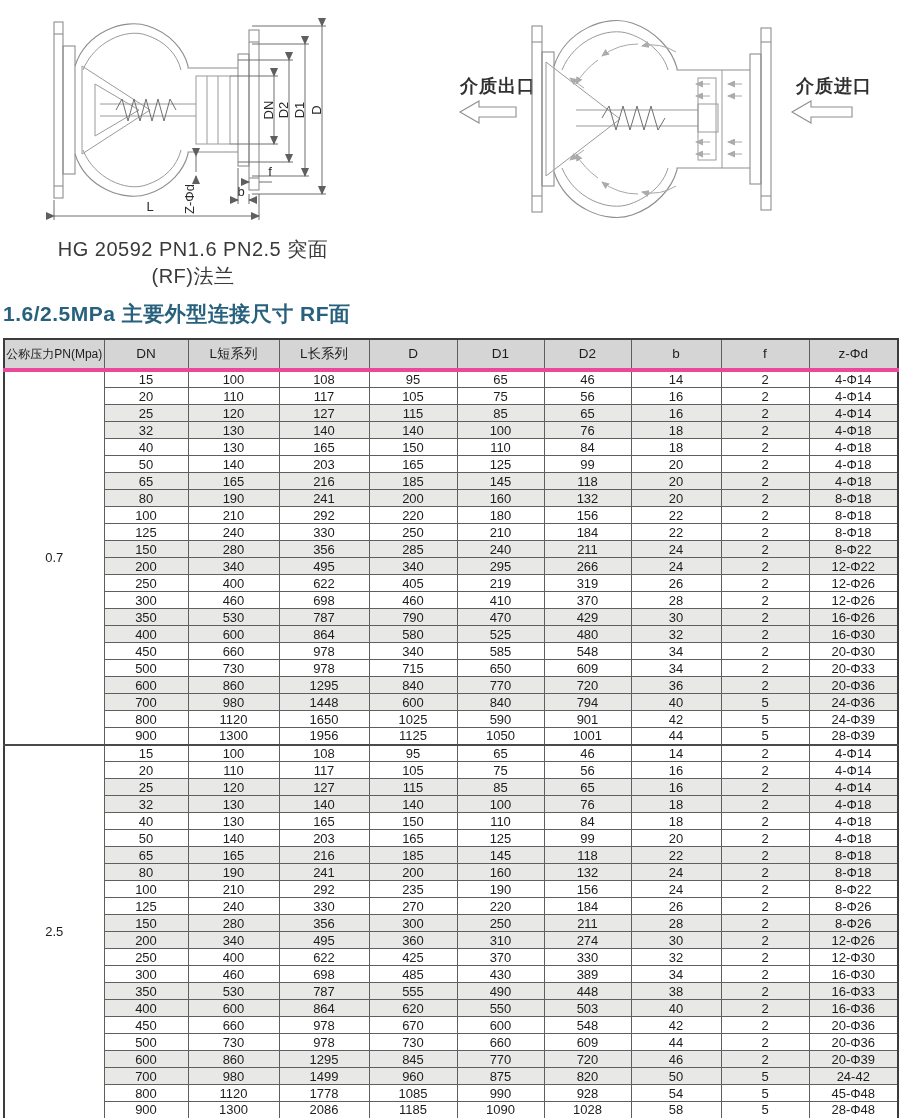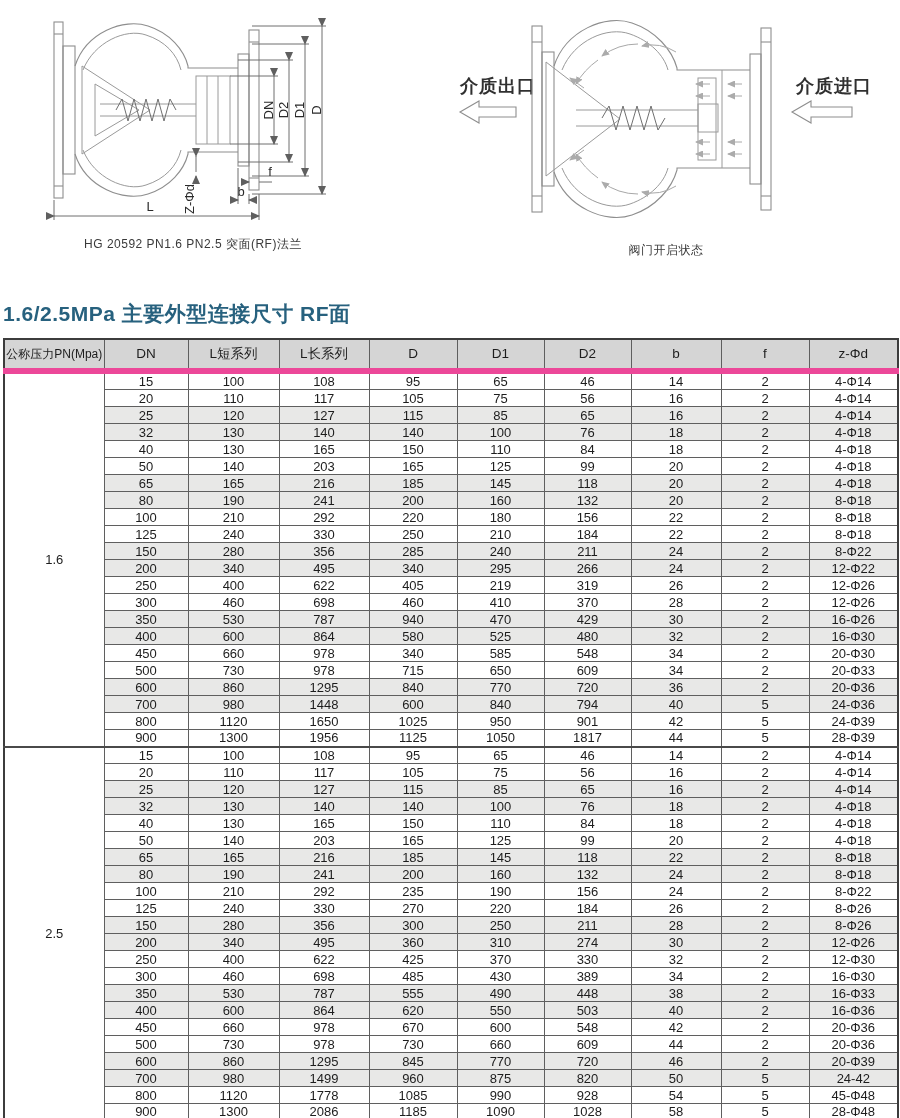--- a/index.html
+++ b/index.html
@@ -8,21 +8,21 @@
     width:900px; height:1118px; position:relative; overflow:hidden;
     font-family:"Liberation Sans", sans-serif; color:#222;
   }
   
   .drawings { position:relative; width:900px; height:268px; }
   .figure { position:absolute; }
   .figure.left  { left:38px;  top:4px;  width:310px; }
   .figure.right { left:452px; top:0px;  width:428px; }
   .figure svg { display:block; }
   .caption {
-    text-align:center; font-size:12px; color:#3a3a3a;
+    text-align:center; font-size:20px; color:#3a3a3a;
     letter-spacing:0.5px; margin-top:4px;
   }
   svg .ln   { stroke:#8e8e8e; stroke-width:1.1; fill:none; }
   svg .ln2  { stroke:#9a9a9a; stroke-width:1;   fill:none; }
   svg .dim  { stroke:#6f6f6f; stroke-width:1;   fill:none; }
   svg .flow { stroke:#a8a8a8; stroke-width:1;   fill:none; }
   svg text.dimlbl { fill:#2a2a2a; font-size:13px; font-family:"Liberation Sans",sans-serif; }
   svg text.biglbl { fill:#303030; font-size:18px; font-weight:600; font-family:"Liberation Sans",sans-serif; letter-spacing:1px; }
   
   .page-title {
@@ -35,21 +35,21 @@
     border-collapse:collapse; table-layout:fixed;
     width:894px; margin-left:3px;
     font-size:13px; color:#1d1d1d;
   }
   table.dims th, table.dims td {
     border:1px solid #5f5f5f; text-align:center;
     height:17px; line-height:15px; padding:0; overflow:hidden; white-space:nowrap;
   }
   table.dims thead th {
     background:#d5d5d5; height:28px; line-height:28px; font-weight:normal; font-size:13.5px;
-    border-bottom:6px solid #ec4899;
+    border-bottom:4px solid #ec4899;
   }
   table.dims thead th:first-child { font-size:12px; }
   table.dims { border:2px solid #3c3c3c; }
   tr.alt td { background:#e8e8e7; }
   td.pressure-cell { background:#ffffff !important; font-size:13px; vertical-align:middle; }
   tr.group-start td { border-top:2px solid #4a4a4a; }
   col.c-press {width:100px;} col.c-dn {width:84px;} col.c-ls {width:91px;}
   col.c-ll {width:90px;} col.c-d {width:88px;} col.c-d1 {width:87px;}
   col.c-d2 {width:87px;} col.c-b {width:90px;} col.c-f {width:88px;} col.c-z {width:89px;}
 </style>
@@ -200,21 +200,20 @@
         <path class="flow" d="M224,52 q-16,-10 -34,-6" marker-end="url(#farr)"></path>
         <path class="flow" d="M186,44 q-20,0 -36,12" marker-end="url(#farr)"></path>
         <path class="flow" d="M146,60 q-14,10 -22,24" marker-end="url(#farr)"></path>
         <path class="flow" d="M224,186 q-16,10 -34,6" marker-end="url(#farr)"></path>
         <path class="flow" d="M186,194 q-20,0 -36,-12" marker-end="url(#farr)"></path>
         <path class="flow" d="M146,178 q-14,-10 -22,-24" marker-end="url(#farr)"></path>
         <line class="flow" x1="132" y1="88" x2="118" y2="78" marker-end="url(#farr)"></line>
         <line class="flow" x1="132" y1="150" x2="118" y2="160" marker-end="url(#farr)"></line>
       </g>
     </svg>
-    <div class="caption">阀门开启状态</div>
   </div>
 </div>
 
 <h1 class="page-title">1.6/2.5MPa  主要外型连接尺寸 RF面</h1>
 
 <table class="dims">
   <colgroup>
     <col class="c-press">
       <col class="c-dn">
       <col class="c-ls">
@@ -235,21 +234,21 @@
         <th>D</th>
         <th>D1</th>
         <th>D2</th>
         <th>b</th>
         <th>f</th>
         <th>z-Φd</th>
       </tr>
   </thead>
   <tbody id="table-body">
       <tr>
-        <td rowspan="22" class="pressure-cell">1.6</td>
+        <td rowspan="22" class="pressure-cell">0.7</td>
         <td>15</td>
         <td>100</td>
         <td>108</td>
         <td>95</td>
         <td>65</td>
         <td>46</td>
         <td>14</td>
         <td>2</td>
         <td>4-Φ14</td>
       </tr>
@@ -393,21 +392,21 @@
         <td>410</td>
         <td>370</td>
         <td>28</td>
         <td>2</td>
         <td>12-Φ26</td>
       </tr>
       <tr class="alt">
         <td>350</td>
         <td>530</td>
         <td>787</td>
-        <td>940</td>
+        <td>790</td>
         <td>470</td>
         <td>429</td>
         <td>30</td>
         <td>2</td>
         <td>16-Φ26</td>
       </tr>
       <tr class="alt">
         <td>400</td>
         <td>600</td>
         <td>864</td>
@@ -460,33 +459,33 @@
         <td>794</td>
         <td>40</td>
         <td>5</td>
         <td>24-Φ36</td>
       </tr>
       <tr>
         <td>800</td>
         <td>1120</td>
         <td>1650</td>
         <td>1025</td>
-        <td>950</td>
+        <td>590</td>
         <td>901</td>
         <td>42</td>
         <td>5</td>
         <td>24-Φ39</td>
       </tr>
       <tr>
         <td>900</td>
         <td>1300</td>
         <td>1956</td>
         <td>1125</td>
         <td>1050</td>
-        <td>1817</td>
+        <td>1001</td>
         <td>44</td>
         <td>5</td>
         <td>28-Φ39</td>
       </tr>
       <tr class="group-start">
         <td rowspan="22" class="pressure-cell">2.5</td>
         <td>15</td>
         <td>100</td>
         <td>108</td>
         <td>95</td>

